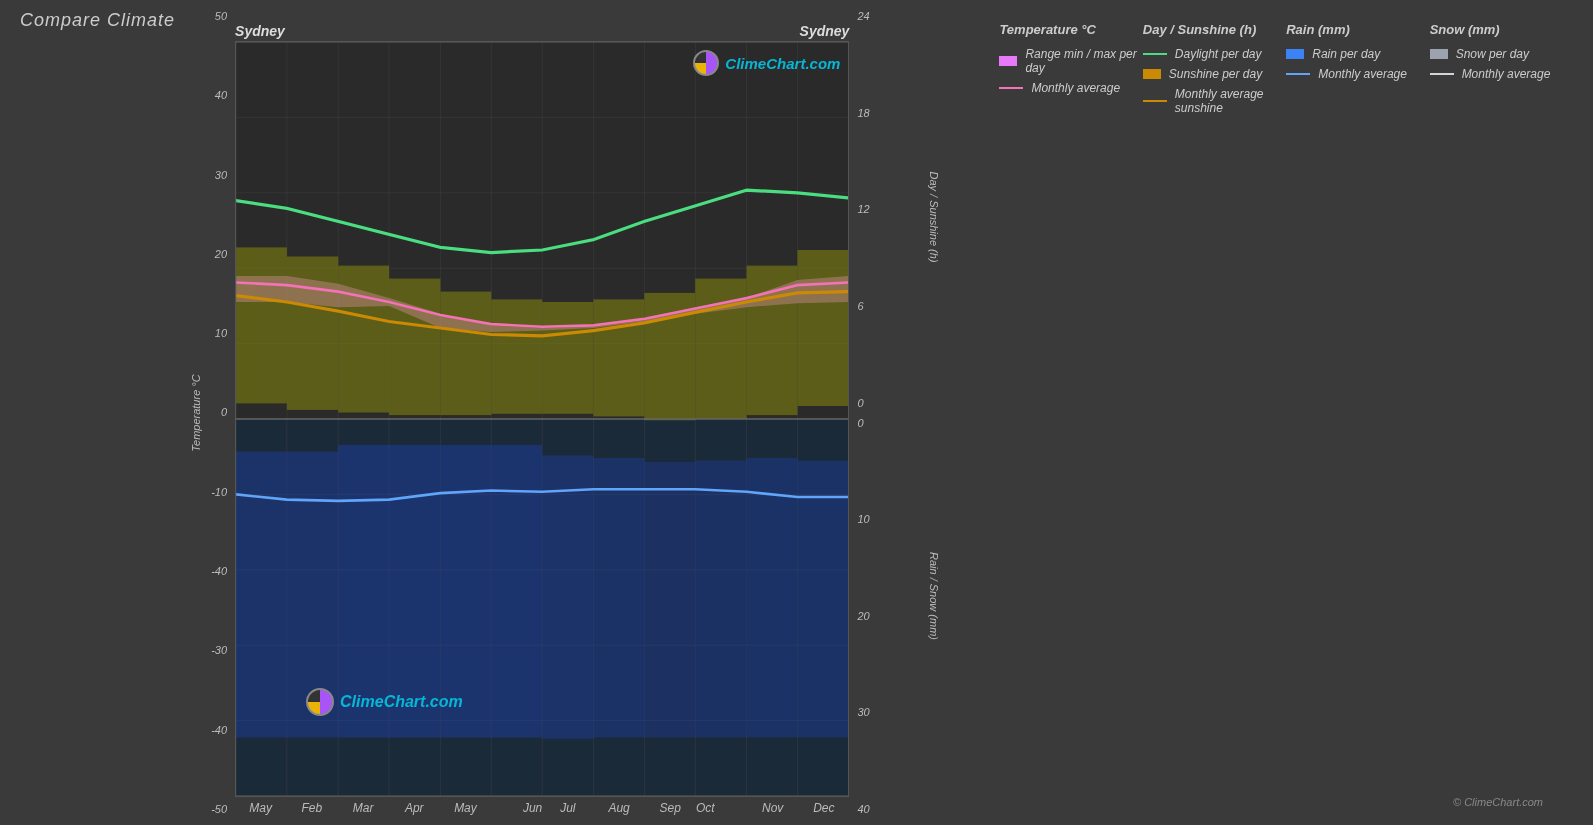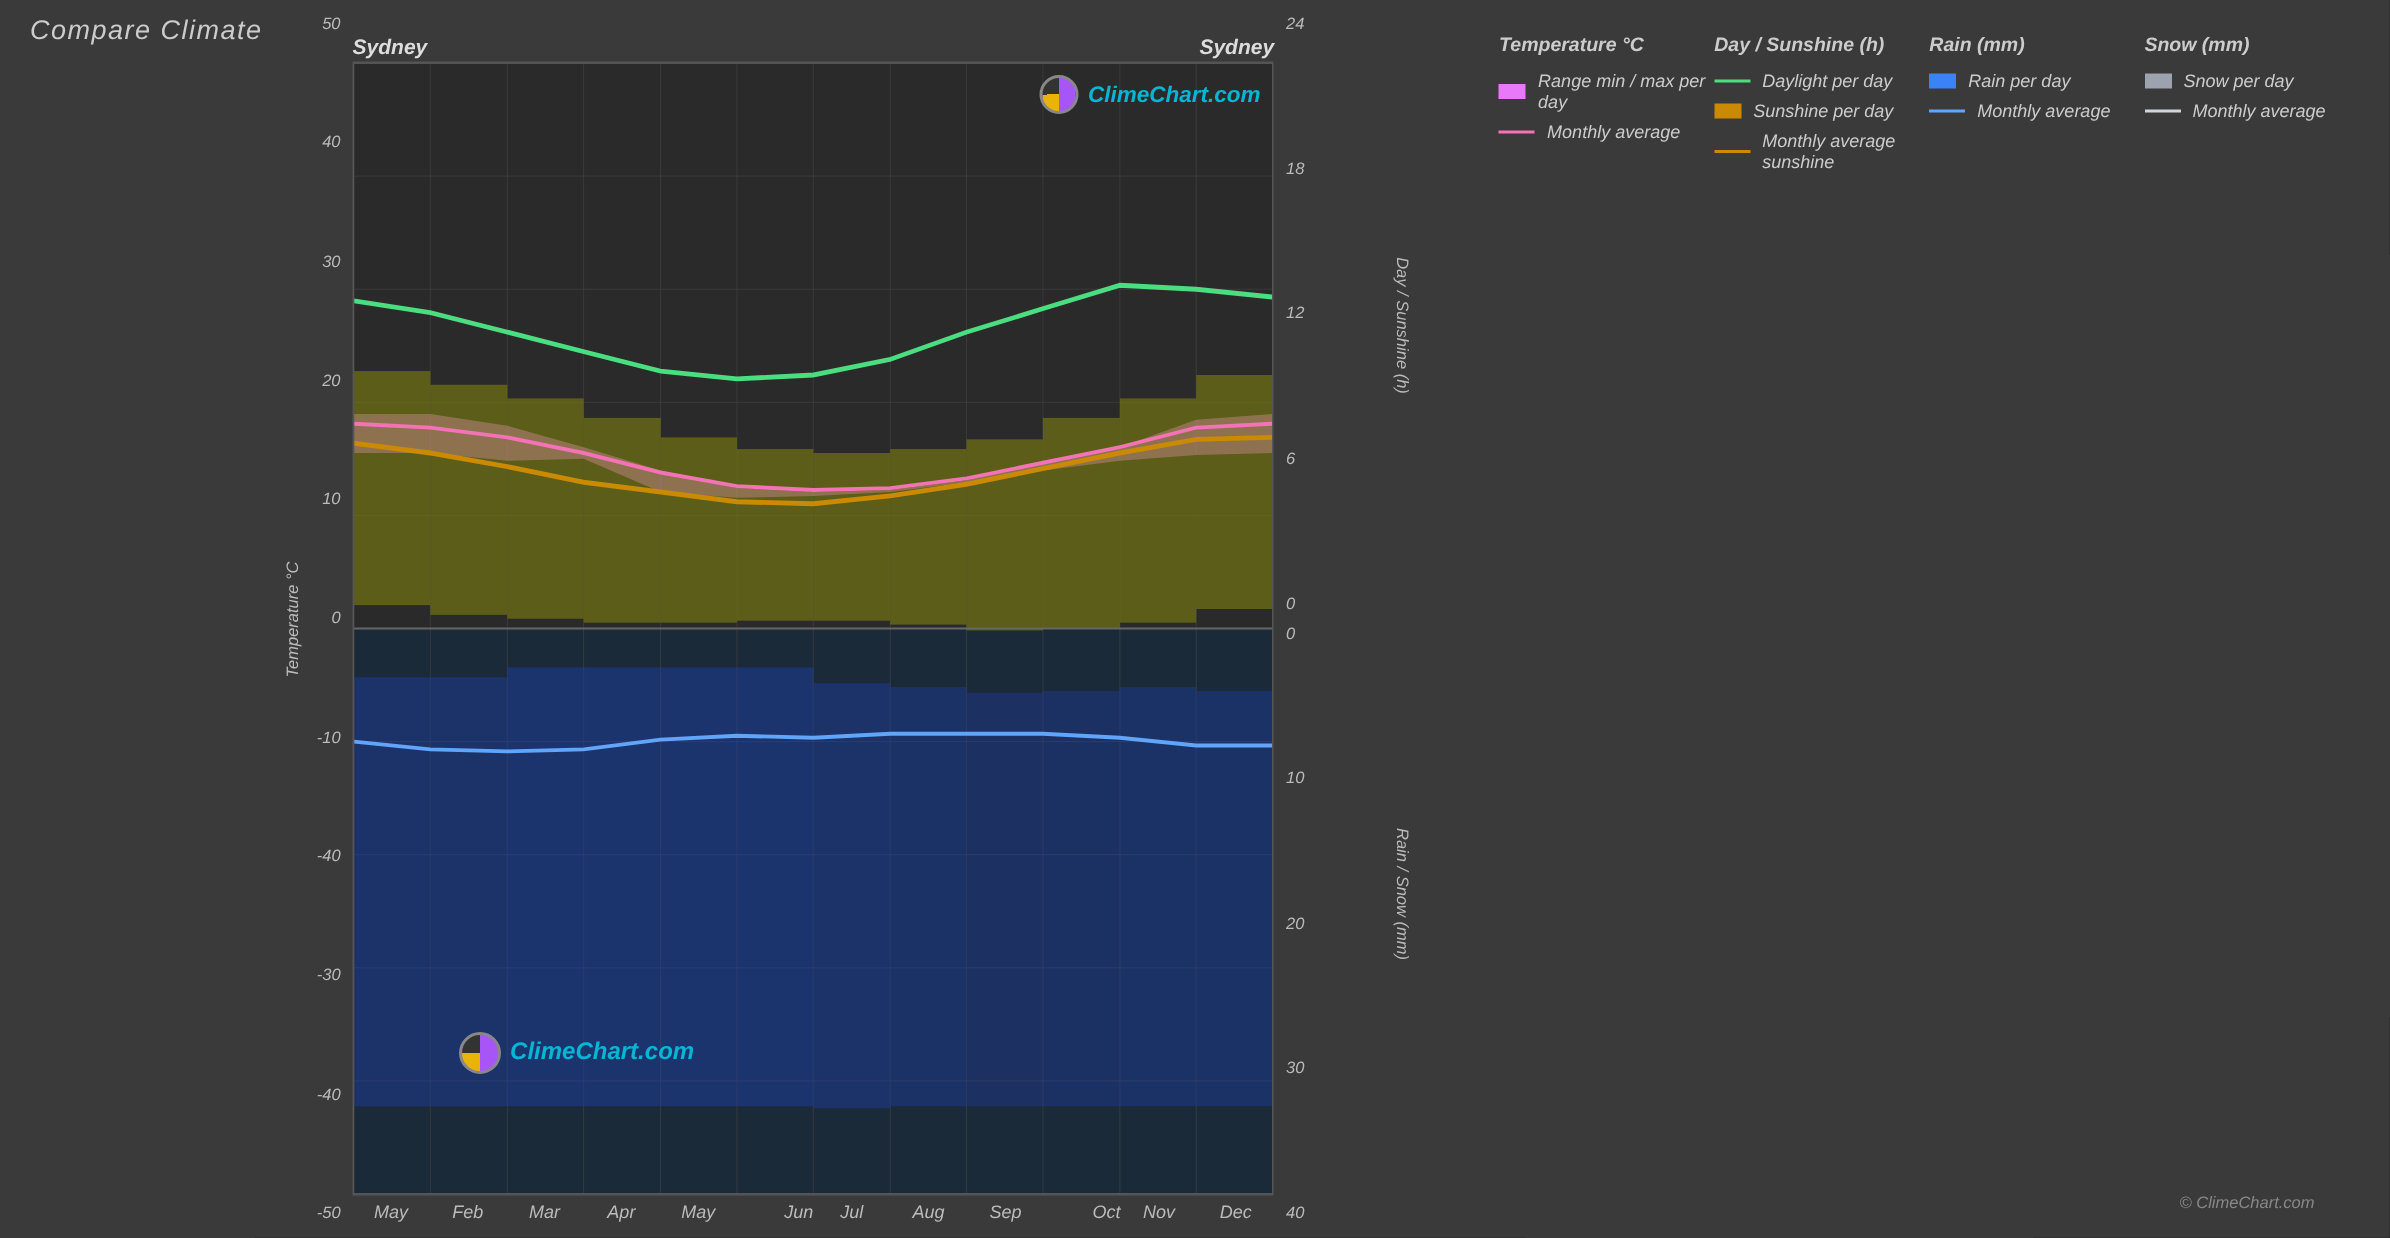--- a/index.html
+++ b/index.html
@@ -432,21 +432,21 @@
       <div style="display:flex; padding: 4px 0 0 0; font-size:12px; color:#bbb;">
         <div style="flex:1; text-align:center;">May</div>
         <div style="flex:1; text-align:center;">Feb</div>
         <div style="flex:1; text-align:center;">Mar</div>
         <div style="flex:1; text-align:center;">Apr</div>
         <div style="flex:1; text-align:center;">May</div>
         <div style="flex:1; text-align:right;">Jun</div>
         <div style="flex:1; text-align:center;">Jul</div>
         <div style="flex:1; text-align:center;">Aug</div>
         <div style="flex:1; text-align:center;">Sep</div>
-        <div style="flex:1; text-align:right;">Oct</div>
+        <div style="flex:1; text-align:left;">Oct</div>
         <div style="flex:1; text-align:center;">Nov</div>
         <div style="flex:1; text-align:center;">Dec</div>
       </div>
     </div>
 
     <div class="y-axis-right" style="position:relative;">
       <span class="axis-label-top">Day / Sunshine (h)</span>
       <span class="axis-label-bottom">Rain / Snow (mm)</span>
 
       <div style="display:flex; flex-direction:column; justify-content:space-between; height:50%; padding-bottom:4px;">

